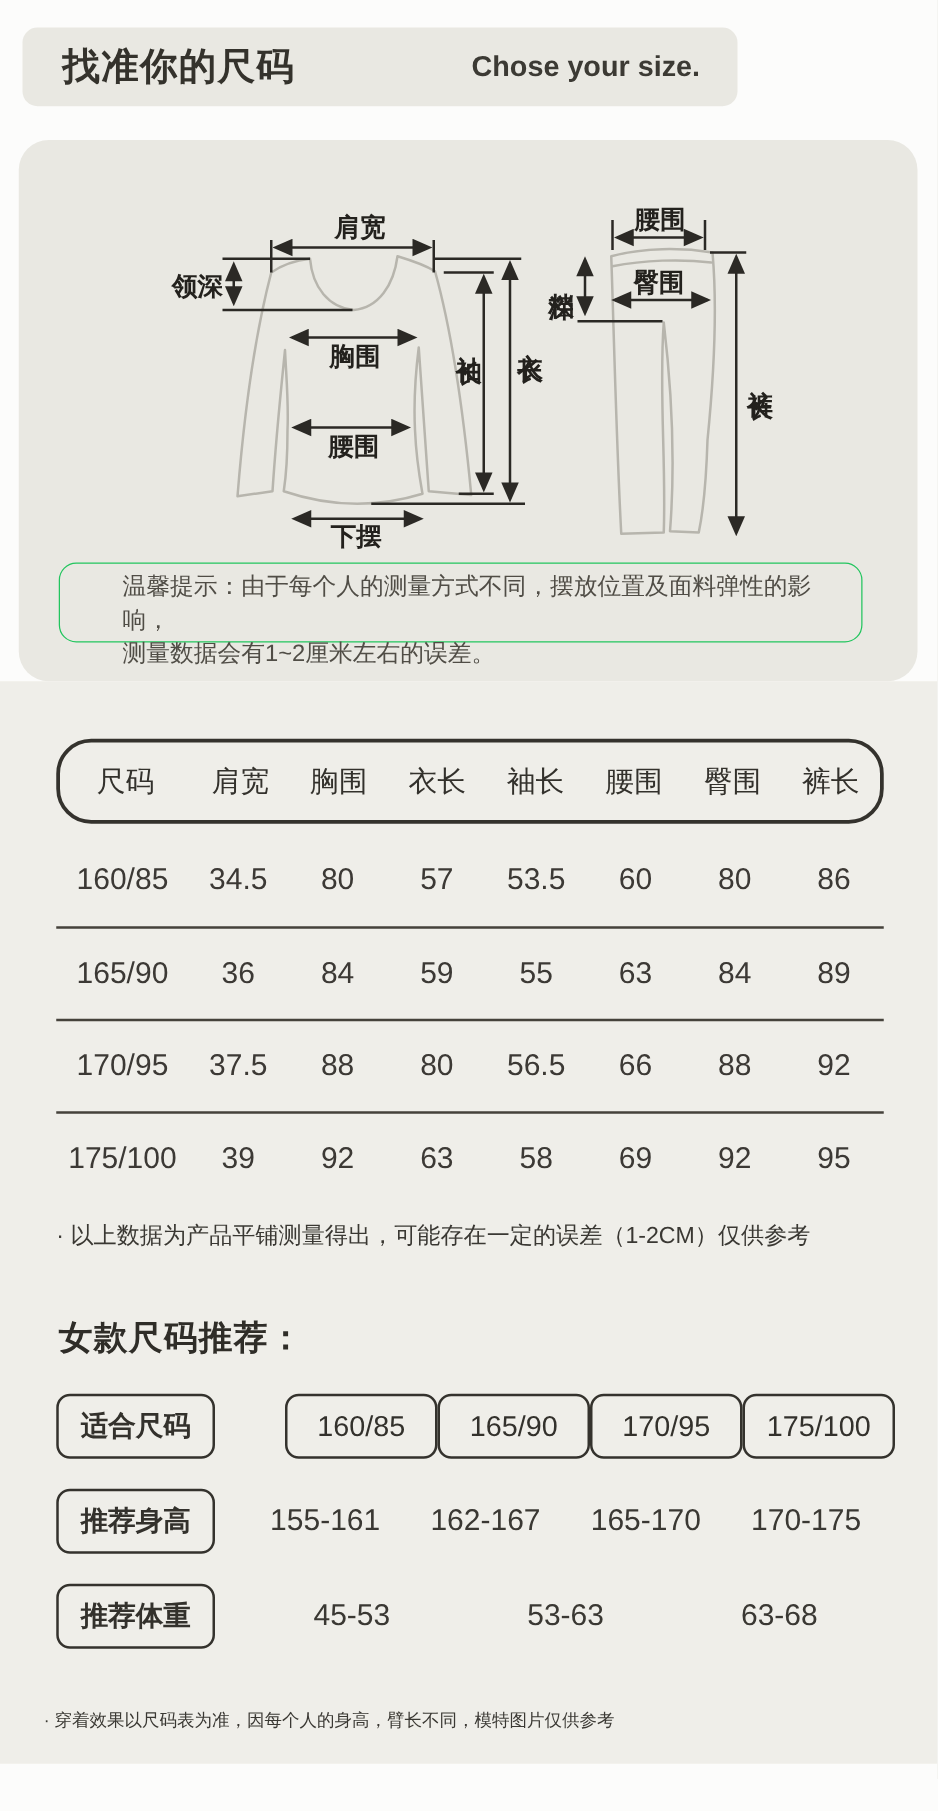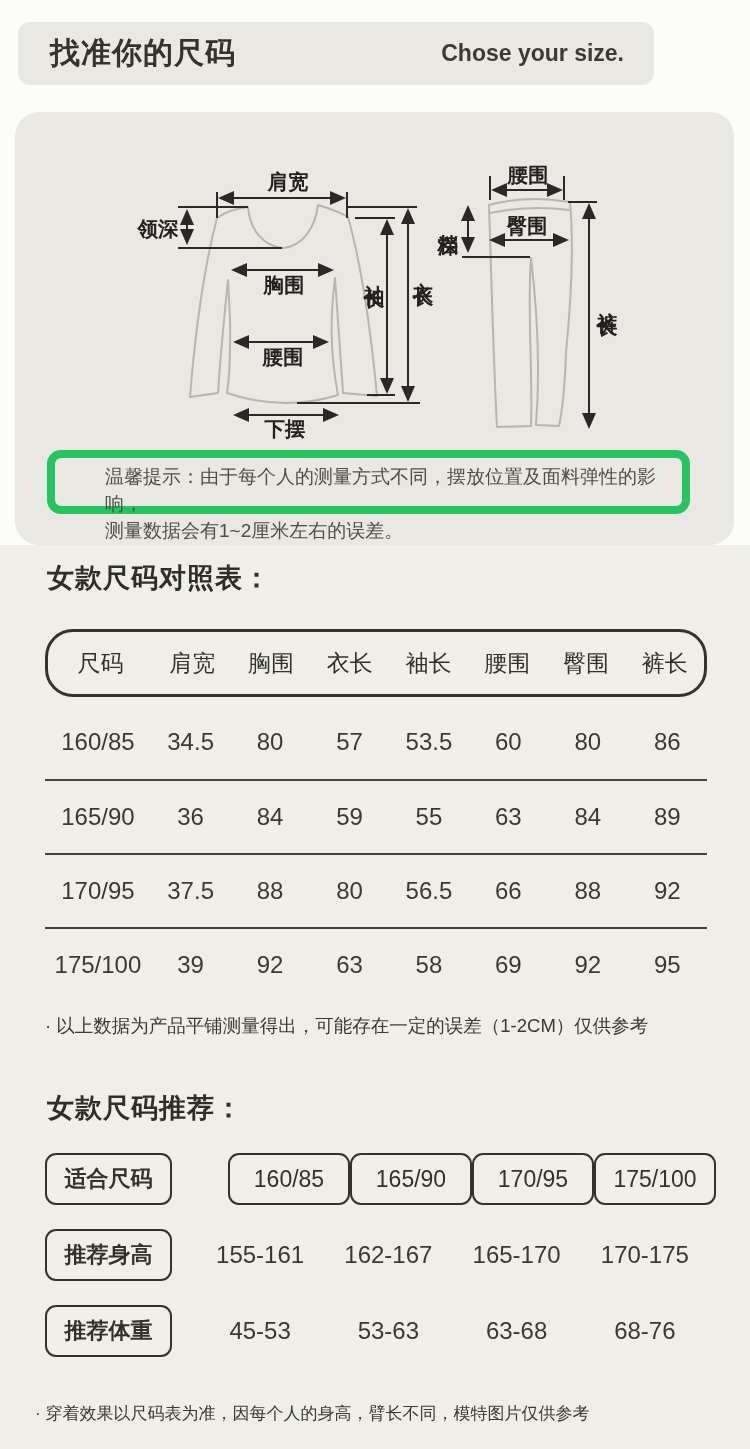--- a/index.html
+++ b/index.html
@@ -5,21 +5,21 @@
   * { margin:0; padding:0; box-sizing:border-box; }
   html,body { width:750px; }
   body {
     width:750px; min-height:1449px;
     background:#fcfcfb;
     font-family:"Liberation Sans","DejaVu Sans",sans-serif;
     color:#3a3833;
   }
   
   .header-bar {
-    margin:22px 16px 0 18px; height:63px; width:636px;
+    margin:22px 16px 0 18px; height:63px; width:572px;
     background:#e9e8e2; border-radius:12px;
     display:flex; align-items:center; justify-content:space-between;
     padding:0 30px 0 32px;
   }
   .header-bar .title { font-size:30px; font-weight:800; color:#34322c; letter-spacing:1px; }
   .header-bar .subtitle { font-size:23px; font-weight:700; color:#3c3a34; }
 
   
   .card {
     margin:27px 16px 0 15px; width:719px; height:433px;
@@ -30,21 +30,21 @@
   .diagram svg { position:absolute; left:0; top:0; }
   .dim-label { font-size:20.5px; font-weight:600; fill:#23211d; }
   .vlabel {
     position:absolute; width:24px;
     writing-mode:vertical-rl; text-orientation:upright;
     font-size:20.5px; font-weight:600; color:#23211d;
     letter-spacing:3px; text-align:center; line-height:24px;
   }
   .tip-box {
     margin:0 0 0 32px; width:643px; height:64px;
-    border:8px solid #22c55e; border-radius:14px;
+    border:1px solid #22c55e; border-radius:14px;
     padding:5px 14px 0 50px;
     font-size:19px; line-height:27px; font-weight:500; color:#504d46;
   }
 
   
   .lower {
     margin-top:0; width:750px; background:#efeee9;
     padding:14px 0 22px 0; margin-top:0;
   }
   .section-title {
@@ -83,21 +83,21 @@
     font-size:22px; font-weight:600; color:#33312c; flex:none;
   }
   .rec-cells { display:flex; flex:1; margin-left:24px; }
   .rec-cell { flex:1; display:flex; align-items:center; justify-content:center; }
   .rec-value-box {
     width:122px; height:52px; border:2.5px solid #34322d; border-radius:11px;
     display:flex; align-items:center; justify-content:center;
     font-size:23px; font-weight:500; color:#33312c;
   }
   .rec-plain { font-size:24px; font-weight:400; color:#3a3833; }
-  .bottom-note { margin:44px 20px 0 35px; font-size:17px; color:#3a3833; line-height:26px; }
+  .bottom-note { margin:44px 20px 0 35px; font-size:14px; color:#3a3833; line-height:26px; }
 </style>
 </head>
 <body>
 
 <div class="header-bar">
   <div class="title">找准你的尺码</div>
   <div class="subtitle">Chose your size.</div>
 </div>
 
 <div class="card">
@@ -197,21 +197,20 @@
   </div>
 
   <div class="tip-box">
     <div>温馨提示：由于每个人的测量方式不同，摆放位置及面料弹性的影响，</div>
     <div>测量数据会有1~2厘米左右的误差。</div>
   </div>
 </div>
 
 <div class="lower">
 
-  <div class="section-title">女款尺码对照表：</div>
 
   <div class="size-table">
     <div class="st-header">
       <div class="st-cell c0">尺码</div>
       <div class="st-cell c1">肩宽</div>
       <div class="st-cell c2">胸围</div>
       <div class="st-cell c3">衣长</div>
       <div class="st-cell c4">袖长</div>
       <div class="st-cell c5">腰围</div>
       <div class="st-cell c6">臀围</div>
@@ -307,21 +306,18 @@
       <div class="rec-cells">
         <div class="rec-cell">
             <span class="rec-plain">45-53</span>
           </div>
         <div class="rec-cell">
             <span class="rec-plain">53-63</span>
           </div>
         <div class="rec-cell">
             <span class="rec-plain">63-68</span>
           </div>
-        <div class="rec-cell">
-            <span class="rec-plain">68-76</span>
-          </div>
       </div>
     </div>
   </div>
 
   <div class="bottom-note">· 穿着效果以尺码表为准，因每个人的身高，臂长不同，模特图片仅供参考</div>
 </div>
 
 </body></html>

